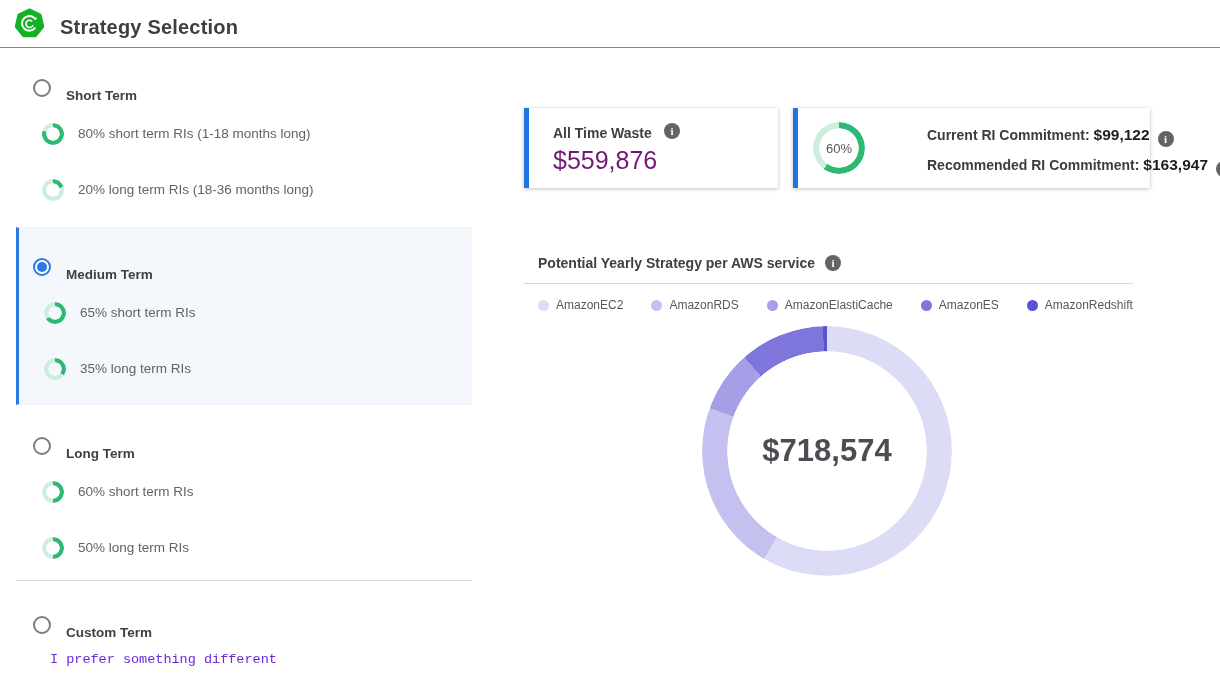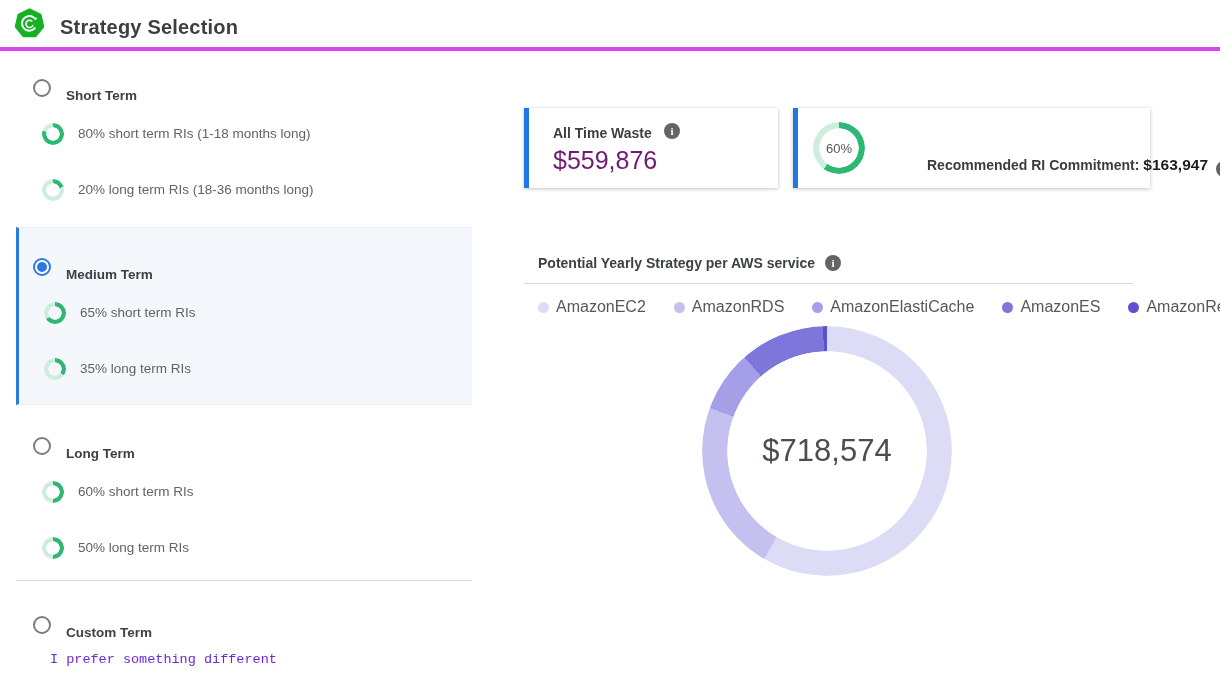--- a/index.html
+++ b/index.html
@@ -1,19 +1,19 @@
 <!DOCTYPE html>
 <html><head>
 <meta charset="utf-8">
 <style>
   html,body{margin:0;padding:0;background:#fff;}
   .stage{position:relative;width:1220px;height:691px;background:#fff;overflow:hidden;
          font-family:"Liberation Sans",sans-serif;color:#3f4347;}
   
-  .header{position:absolute;left:0;top:0;width:1220px;height:47px;border-bottom:4px solid #d946ef;background:#fff;}
+  .header{position:absolute;left:0;top:0;width:1220px;height:47px;border-bottom:1px solid #d946ef;background:#fff;}
   .logo{position:absolute;left:14px;top:8px;width:31px;height:31px;}
   .page-title{position:absolute;left:60px;top:16px;font-size:20px;font-weight:700;color:#3c4043;letter-spacing:.2px;}
   
   .radio{position:absolute;width:14px;height:14px;border:2px solid #7a7d80;border-radius:50%;background:#fff;}
   .radio.sel{border-color:#2b79e4;}
   .radio.sel::after{content:"";position:absolute;left:2px;top:2px;width:10px;height:10px;border-radius:50%;background:#2b79e4;}
   .grp-label{position:absolute;font-size:13.5px;font-weight:700;color:#3c4145;margin-top:8px;}
   .ring{position:absolute;width:22px;height:22px;border-radius:50%;
         -webkit-mask:radial-gradient(closest-side,transparent calc(100% - 4.6px),#000 calc(100% - 4px));
         mask:radial-gradient(closest-side,transparent calc(100% - 4.6px),#000 calc(100% - 4px));}
@@ -42,26 +42,26 @@
   .commit-row b{font-size:15.5px;font-weight:700;color:#1c1f22;margin-left:4px;}
   .commit-row .info-icon{margin-left:8px;}
   .row1{top:18px;} .row2{top:48px;}
   
   .chart-title-row{position:absolute;left:538px;top:255px;display:flex;align-items:center;gap:10px;}
   .chart-title{font-size:14px;font-weight:700;color:#3c4145;}
   .chart-divider{position:absolute;left:524px;top:283px;width:609px;height:0;border-top:1px solid #d8d8d8;}
   .legend{position:absolute;left:538px;top:298px;display:flex;gap:28px;align-items:center;}
   .legend-item{display:flex;align-items:center;gap:7px;cursor:pointer;}
   .legend-dot{width:11px;height:11px;border-radius:50%;}
-  .legend-label{font-size:16px;color:#55585c;}
+  .legend-label{font-size:12px;color:#55585c;}
   .donut{position:absolute;left:702px;top:326px;width:250px;height:250px;border-radius:50%;
          -webkit-mask:radial-gradient(closest-side,transparent calc(100% - 25.6px),#000 calc(100% - 25px));
          mask:radial-gradient(closest-side,transparent calc(100% - 25.6px),#000 calc(100% - 25px));}
   .donut-center{position:absolute;left:702px;top:326px;width:250px;height:250px;display:flex;
-                align-items:center;justify-content:center;font-size:31px;font-weight:400;color:#4a4e52;}
+                align-items:center;justify-content:center;font-size:31px;font-weight:700;color:#4a4e52;}
   
   .r-short{left:33px;top:79px;} .l-short{left:66px;top:80px;}
   .ring-s1{left:42px;top:123px;} .lab-s1{left:78px;top:126px;}
   .ring-s2{left:42px;top:179px;} .lab-s2{left:78px;top:182px;}
   .r-med{left:33px;top:258px;} .l-med{left:66px;top:259px;}
   .ring-m1{left:44px;top:302px;} .lab-m1{left:80px;top:305px;}
   .ring-m2{left:44px;top:358px;} .lab-m2{left:80px;top:361px;}
   .r-long{left:33px;top:437px;} .l-long{left:66px;top:438px;}
   .ring-l1{left:42px;top:481px;} .lab-l1{left:78px;top:484px;}
   .ring-l2{left:42px;top:537px;} .lab-l2{left:78px;top:540px;}
@@ -115,20 +115,23 @@
 
   <div class="card card-waste">
     <div class="card-title">All Time Waste</div>
     <span class="info-icon waste-info">i</span>
     <div class="card-value">$559,876</div>
   </div>
 
   <div class="card card-commit">
     <span class="big-ring" style="background: conic-gradient(rgb(45, 184, 115) 0deg, rgb(45, 184, 115) 60%, rgb(205, 237, 221) 60%, rgb(205, 237, 221) 100%);"></span>
     <span class="big-ring-label">60%</span>
+    <div class="commit-row row1">
+      <span>Current RI Commitment:</span><b>$99,122</b><span class="info-icon">i</span>
+    </div>
     <div class="commit-row row2">
       <span>Recommended RI Commitment:</span><b>$163,947</b><span class="info-icon">i</span>
     </div>
   </div>
 
   <div class="chart-title-row">
     <span class="chart-title">Potential Yearly Strategy per AWS service</span>
     <span class="info-icon">i</span>
   </div>
   <div class="chart-divider"></div>

